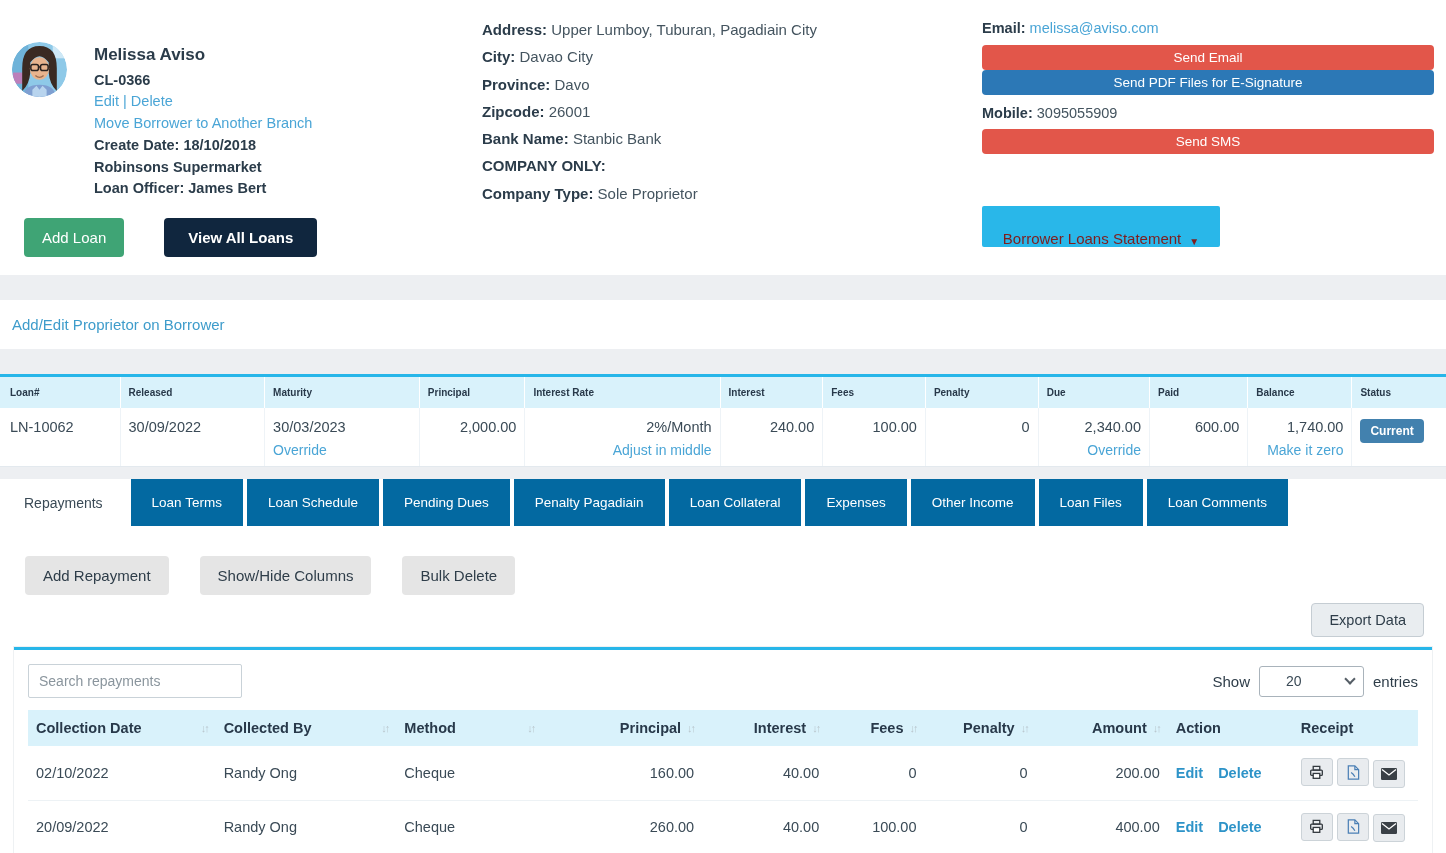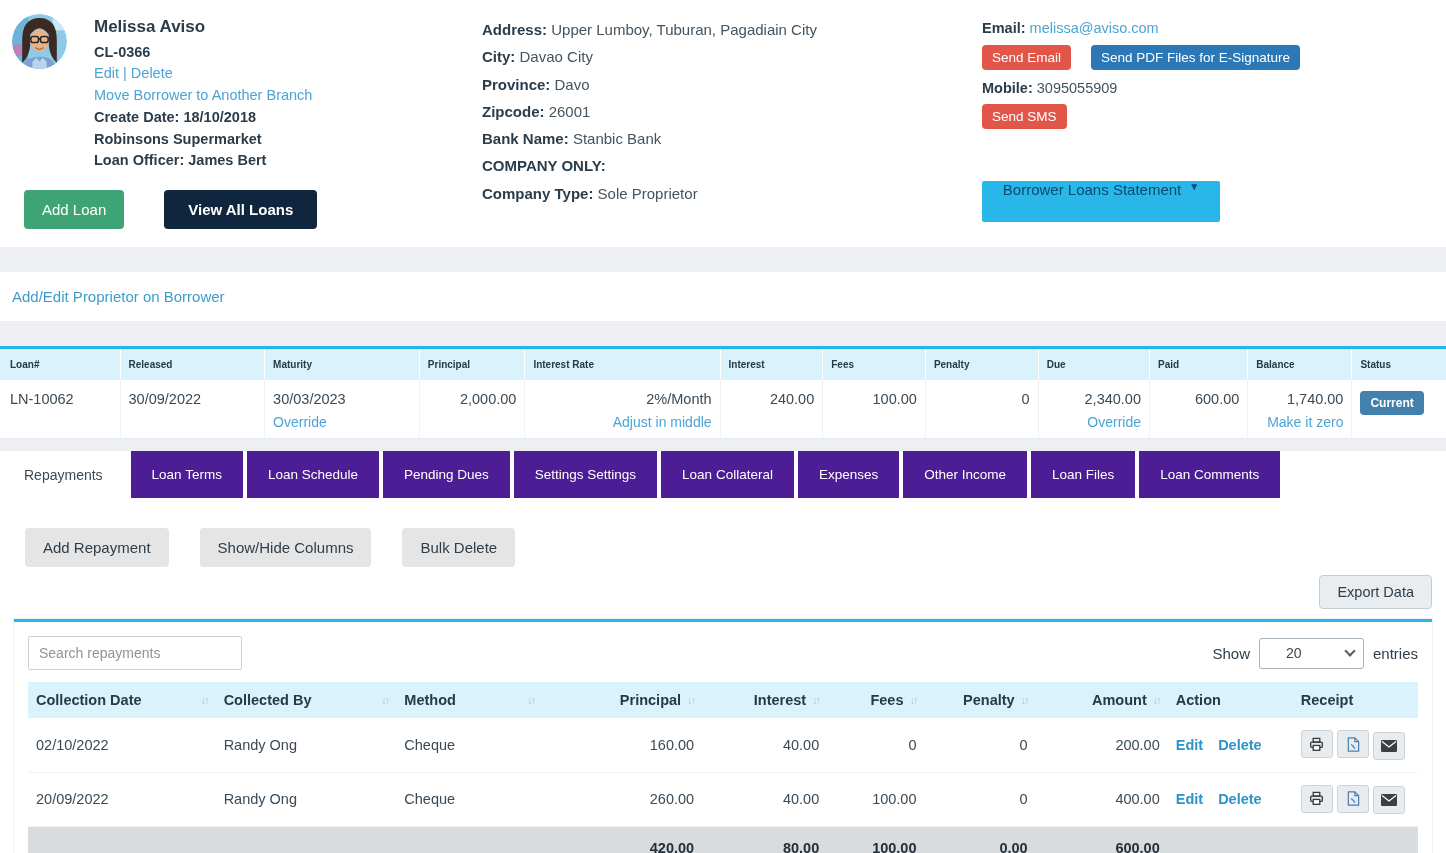--- a/index.html
+++ b/index.html
@@ -3,48 +3,48 @@
 <meta charset="utf-8">
 <style>
   * { box-sizing: border-box; margin: 0; padding: 0; }
   html,body { width:1446px; height:853px; overflow:hidden; background:#fff;
     font-family:"Liberation Sans", sans-serif; font-size:14.5px; color:#31424f; }
   a { text-decoration:none; cursor:pointer; }
 
   
   .top { display:flex; padding:14px 12px 18px 12px; }
   .col-left { width:470px; }
-  .profile { display:flex; }
+  .profile { display:flex;margin-top:28px; }
   .avatar { width:55px; height:55px; border-radius:50%; overflow:hidden; flex-shrink:0; }
   .avatar svg { display:block; width:100%; height:100%; }
   .info { margin-left:27px; line-height:1.5; }
   .p-name { font-size:17px; font-weight:bold; color:#2b3c4a; margin-bottom:2px; }
   .p-code { font-weight:bold; color:#2b3c4a; }
   .lnk { color:#4aa5d6; }
   .lnk-b { color:#2d93c8; font-weight:bold; }
   .p-bold { font-weight:bold; color:#2b3c4a; }
   .btn-row { margin-top:18px; padding-left:12px; display:flex; gap:40px; }
   .btn { border:none; border-radius:4px; font-size:15px; padding:11px 18px;
          font-family:inherit; cursor:pointer; }
   .btn-green { background:#3fa475; color:#fff; }
   .btn-navy { background:#10263e; color:#fff; font-weight:bold; padding:11px 24px; }
 
   .col-mid { width:500px; line-height:1.82; font-size:15px; padding-top:2px; }
   .line b { color:#2b3c4a; }
   .line span { color:#44545f; }
 
   .col-right { flex:1; padding-top:2px; line-height:1.7; }
-  .pill-row { display:flex; gap:20px; margin:4px 0 6px; }
+  .pill-row { display:flex; gap:0; margin:4px 0 6px;flex-direction:column; }
   .pill { border:none; border-radius:4px; color:#fff; font-size:13.5px; padding:5px 10px;
           font-family:inherit; cursor:pointer; }
   .pill-red { background:#e2564a; }
   .pill-blue { background:#2c78b6; }
-  .statement-btn { margin-top:52px; width:238px; height:41px; background:#29b7e9; color:#0c4a6e;
+  .statement-btn { margin-top:52px; width:238px; height:41px; background:#29b7e9; color:#7f1d1d;
     border:none; border-radius:2px; font-size:15px; font-family:inherit; cursor:pointer;
-    display:flex; align-items:flex-start; justify-content:center; gap:8px; }
+    display:flex; align-items:flex-end; justify-content:center; gap:8px; }
   .caret { font-size:10px; }
 
   .gray-band { height:25px; background:#edeff2; }
   .restriction-row { padding:16px 12px; }
   .restriction-row a { color:#3e9ccb; font-size:15px; }
 
   
   table { border-collapse:collapse; width:100%; }
   .loan-table { border-top:3px solid #27b6e9; }
   .loan-table th { background:#d9f2fb; color:#28394a; font-size:10px; text-align:left;
@@ -56,28 +56,28 @@
   .num { text-align:right; }
   .cell-sub { display:block; color:#4aa5d6; margin-top:7px; font-size:14px; }
   .badge { display:inline-block; background:#4281ae; color:#fff; font-weight:bold;
     font-size:12px; padding:5px 10px; border-radius:4px; }
 
   .gray-strip { height:12px; background:#edeff2; }
 
   
   .tabs { display:flex; }
   .tab { height:47px; display:flex; align-items:center; padding:0 21px; margin-right:4px;
-    background:#4c1d95; color:#fff; font-size:13.5px; cursor:pointer; white-space:nowrap; }
+    background:#0369a1; color:#fff; font-size:13.5px; cursor:pointer; white-space:nowrap; }
   .tab.active { background:#fff; color:#3a4a56; font-size:14px; padding:0 24px; }
 
   
   .actions-row { margin:30px 0 0 25px; display:flex; gap:31px; }
   .gray-btn { background:#e5e5e5; border:none; border-radius:4px; padding:11px 18px;
     font-size:15px; color:#2e3d49; font-family:inherit; cursor:pointer; }
-  .export-row { display:flex; justify-content:flex-end; padding-right:14px; margin-top:8px; }
+  .export-row { display:flex; justify-content:flex-end; padding-right:22px; margin-top:8px; }
   .export-btn { background:#e9edf0; border:1px solid #c5cdd3; border-radius:4px;
     padding:8px 17px; font-size:14.5px; color:#2e3d49; font-family:inherit; cursor:pointer; }
 
   
   .panel { margin:10px 14px 0; border-top:3px solid #27b6e9;
     box-shadow:0 0 0 1px #eef1f3; background:#fff; padding:14px 14px 0; }
   .panel-top { display:flex; justify-content:space-between; align-items:center; }
   .search-input { width:214px; height:34px; border:1px solid #c9d2d8; border-radius:2px;
     padding:0 10px; font-size:14px; color:#3a4a56; font-family:inherit; }
   .search-input::placeholder { color:#8a959d; }
@@ -245,21 +245,21 @@
   </tbody>
 </table>
 
 <div class="gray-strip"></div>
 
 <div class="tabs">
   <div class="tab active">Repayments</div>
   <div class="tab">Loan Terms</div>
   <div class="tab">Loan Schedule</div>
   <div class="tab">Pending Dues</div>
-  <div class="tab">Settings Settings</div>
+  <div class="tab">Penalty Pagadiain</div>
   <div class="tab">Loan Collateral</div>
   <div class="tab">Expenses</div>
   <div class="tab">Other Income</div>
   <div class="tab">Loan Files</div>
   <div class="tab">Loan Comments</div>
 </div>
 
 <div class="actions-row">
   <button class="gray-btn">Add Repayment</button>
   <button class="gray-btn">Show/Hide Columns</button>

